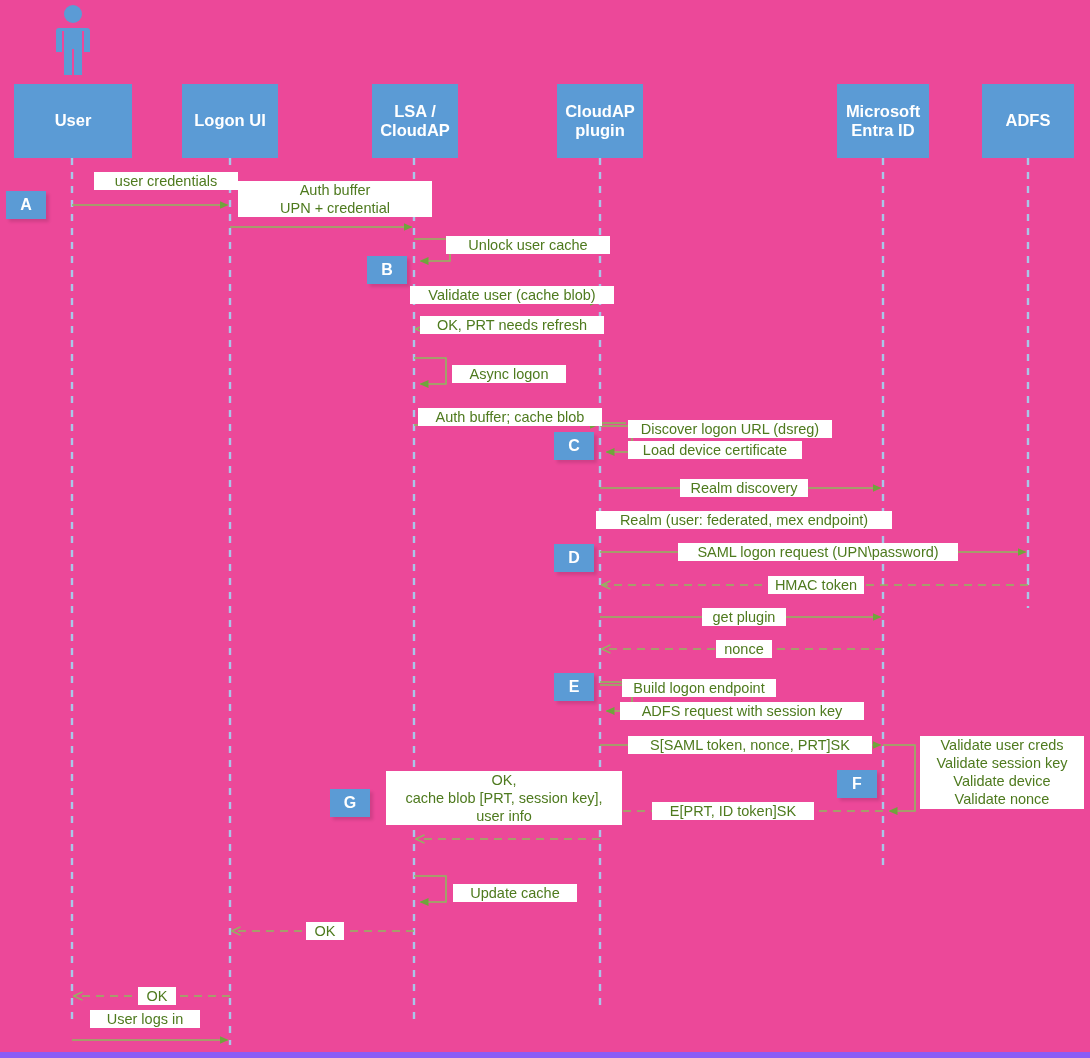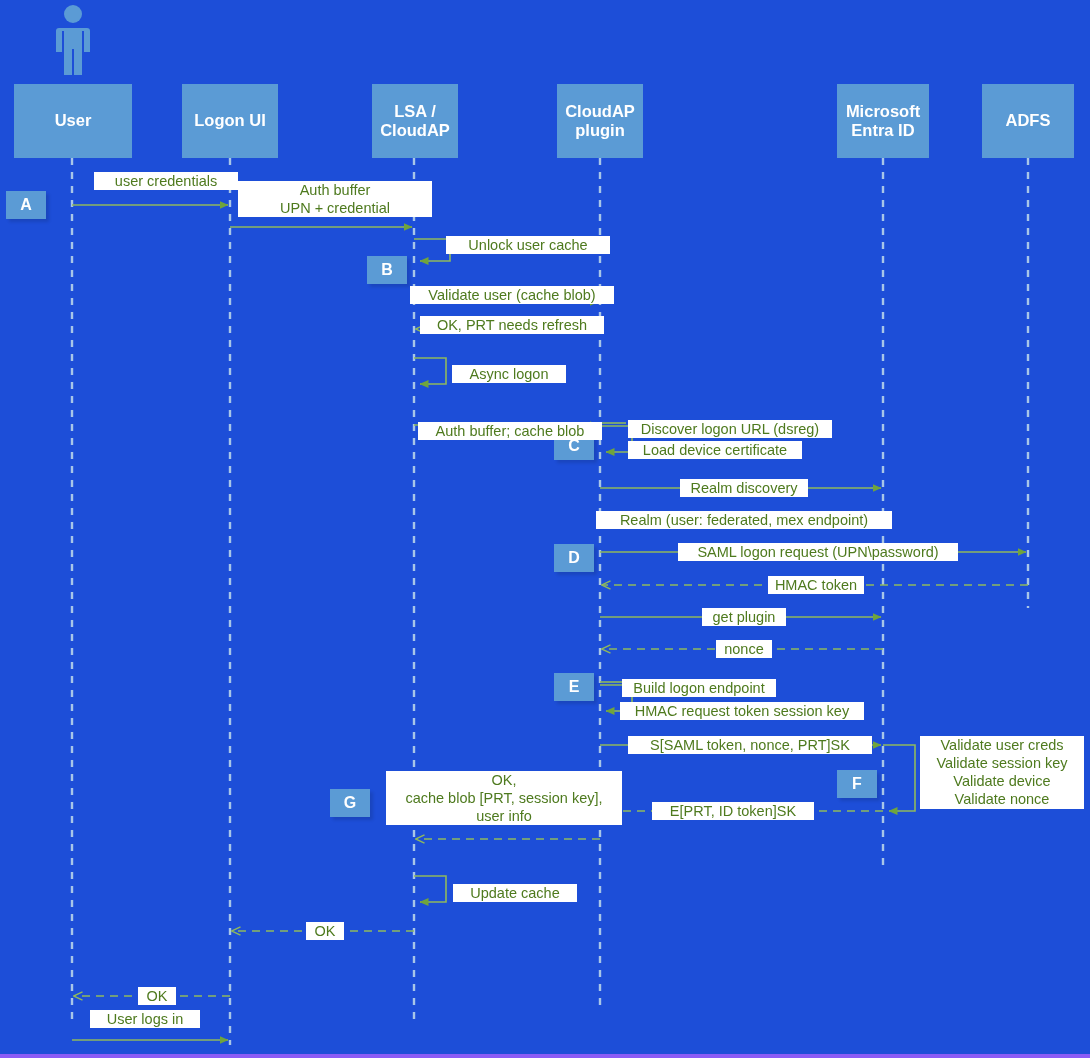--- a/index.html
+++ b/index.html
@@ -8,24 +8,24 @@
     padding: 0;
     background: #ffffff;
   }
   body {
     font-family: "Liberation Sans", sans-serif;
   }
   #canvas {
     position: relative;
     width: 1090px;
     height: 1058px;
-    background: #1d4ed8;
+    background: #ec4899;
     overflow: hidden;
     box-sizing: border-box;
-    border-bottom: 4px solid #8b5cf6;
+    border-bottom: 6px solid #8b5cf6;
   }
   #svg-layer {
     position: absolute;
     left: 0;
     top: 0;
     width: 1090px;
     height: 1058px;
   }
   .actor-box {
     position: absolute;
@@ -156,31 +156,31 @@
       <div class="marker-box" style="left: 837px; top: 770px; width: 40px; height: 28px;">F</div>
       <div class="marker-box" style="left: 330px; top: 789px; width: 40px; height: 28px;">G</div>
     </div>
   <div id="labels-layer">
       <div class="msg-label" style="left: 94px; top: 172px; width: 140px;">user credentials</div>
       <div class="msg-label multi" style="left: 238px; top: 181px; width: 190px;">Auth buffer<br>UPN + credential</div>
       <div class="msg-label" style="left: 446px; top: 236px; width: 160px;">Unlock user cache</div>
       <div class="msg-label" style="left: 410px; top: 286px; width: 200px;">Validate user (cache blob)</div>
       <div class="msg-label" style="left: 420px; top: 316px; width: 180px;">OK, PRT needs refresh</div>
       <div class="msg-label" style="left: 452px; top: 365px; width: 110px;">Async logon</div>
-      <div class="msg-label" style="left: 418px; top: 422px; width: 180px;">Auth buffer; cache blob</div>
+      <div class="msg-label" style="left: 418px; top: 408px; width: 180px;">Auth buffer; cache blob</div>
       <div class="msg-label" style="left: 628px; top: 420px; width: 200px;">Discover logon URL (dsreg)</div>
       <div class="msg-label" style="left: 628px; top: 441px; width: 170px;">Load device certificate</div>
       <div class="msg-label" style="left: 680px; top: 479px; width: 124px;">Realm discovery</div>
       <div class="msg-label" style="left: 596px; top: 511px; width: 292px;">Realm (user: federated, mex endpoint)</div>
       <div class="msg-label" style="left: 678px; top: 543px; width: 276px; text-align: center;">SAML logon request (UPN\password)</div>
       <div class="msg-label" style="left: 768px; top: 576px; width: 92px;">HMAC token</div>
       <div class="msg-label" style="left: 702px; top: 608px; width: 80px;">get plugin</div>
       <div class="msg-label" style="left: 716px; top: 640px; width: 52px;">nonce</div>
       <div class="msg-label" style="left: 622px; top: 679px; width: 150px;">Build logon endpoint</div>
-      <div class="msg-label" style="left: 620px; top: 702px; width: 240px;">HMAC request token session key</div>
+      <div class="msg-label" style="left: 620px; top: 702px; width: 240px;">ADFS request with session key</div>
       <div class="msg-label" style="left: 628px; top: 736px; width: 240px;">S[SAML token, nonce, PRT]SK</div>
       <div class="msg-label multi" style="left: 920px; top: 736px; width: 160px;">Validate user creds<br>Validate session key<br>Validate device<br>Validate nonce</div>
       <div class="msg-label" style="left: 652px; top: 802px; width: 158px;">E[PRT, ID token]SK</div>
       <div class="msg-label multi" style="left: 386px; top: 771px; width: 232px;">OK,<br>cache blob [PRT, session key],<br>user info</div>
       <div class="msg-label" style="left: 453px; top: 884px; width: 120px;">Update cache</div>
       <div class="msg-label" style="left: 306px; top: 922px; width: 34px;">OK</div>
       <div class="msg-label" style="left: 138px; top: 987px; width: 34px;">OK</div>
       <div class="msg-label" style="left: 90px; top: 1010px; width: 106px;">User logs in</div>
     </div>
 

